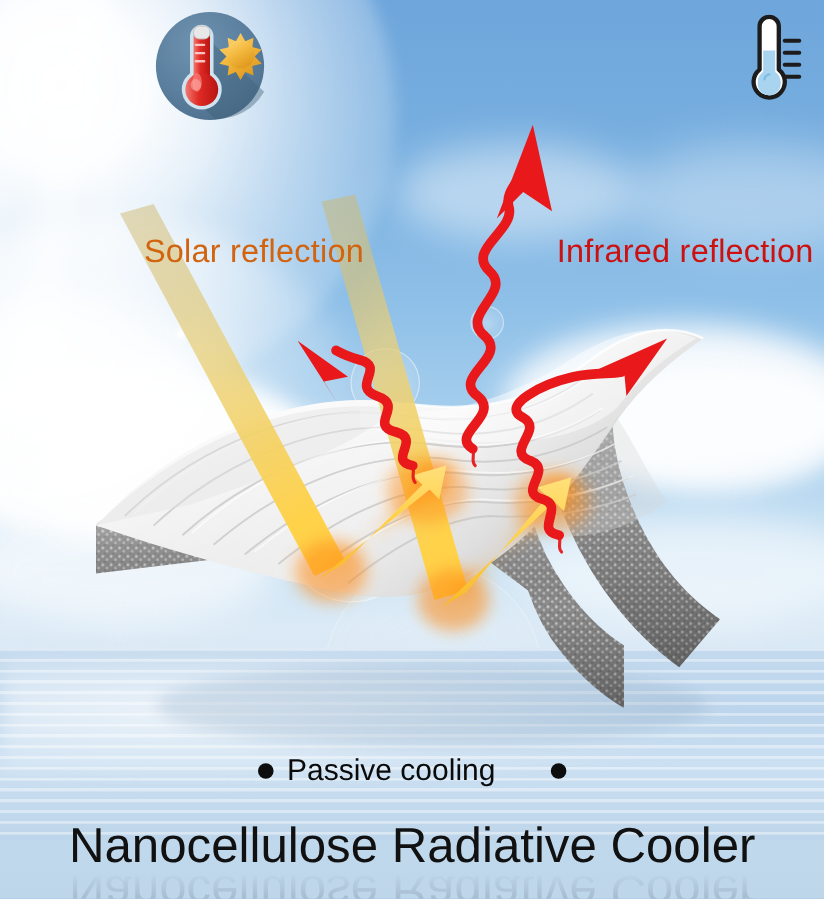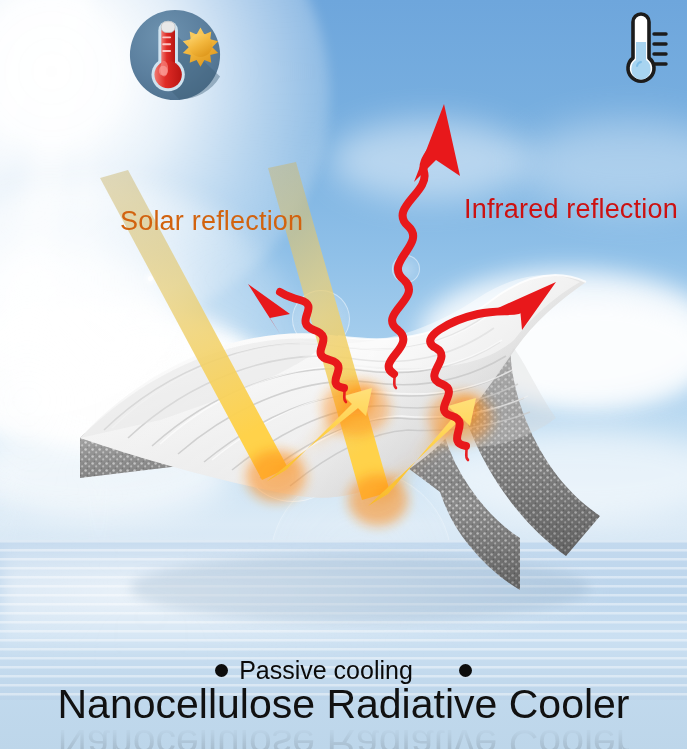--- a/index.html
+++ b/index.html
@@ -104,29 +104,29 @@
   .icon-hot{position:absolute;left:126px;top:6px;width:98px;height:98px;}
   .icon-cold{position:absolute;left:617px;top:12px;width:52px;height:82px;}
 
   
   .lbl{
     position:absolute;
     font-size:27px;
     letter-spacing:.2px;
     white-space:nowrap;
   }
-  .lbl-solar{left:120px;top:194px;color:#d2630f;margin-top:12px;}
+  .lbl-solar{left:120px;top:194px;color:#d2630f;}
   .lbl-ir{left:464px;top:194px;color:#cc1111;}
 
   
   .bullets{
     position:absolute;left:0;top:628px;width:687px;
     display:flex;align-items:center;justify-content:center;gap:46px;
   }
-  .bullet{display:flex;align-items:center;gap:11px;margin-top:28px;}
+  .bullet{display:flex;align-items:center;gap:11px;}
   .dot{width:13px;height:13px;border-radius:50%;background:#0d0d0d;flex:none;}
   .bullet-label{font-size:25px;color:#0a0a0a;white-space:nowrap;}
 
   
   .title-wrap{position:absolute;left:0;top:684px;width:687px;text-align:center;}
   .title{
     font-size:41px;color:#111;white-space:nowrap;line-height:1;
   }
   .title-refl{
     font-size:41px;color:#111;white-space:nowrap;line-height:1;

